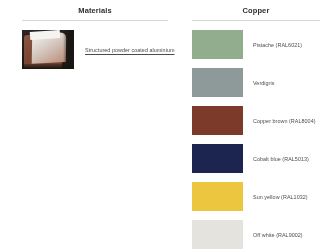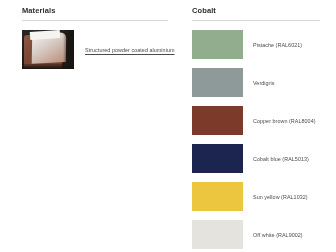--- a/index.html
+++ b/index.html
@@ -13,20 +13,21 @@
     font-family: "Liberation Sans", sans-serif;
     color: #3a3a3a;
     overflow: hidden;
   }
 
   .page {
     position: relative;
     width: 336px;
     height: 184px;
     box-sizing: border-box;
+    text-align: center;
   }
 
   
   .col {
     position: absolute;
     top: 0;
   }
   .col-materials {
     left: 22px;
     top: 6px;
@@ -168,21 +169,21 @@
         <div class="thumb-panel"></div>
         <div class="thumb-edge"></div>
         <div class="thumb-shadow"></div>
         <div class="thumb-base"></div>
       </div>
       <a class="material-link">Structured powder coated aluminium</a>
     </div>
   </div>
 
   <div class="col col-colors">
-    <div class="section-title">Cobalt</div>
+    <div class="section-title">Copper</div>
     <div class="rule"></div>
 
     <div class="color-list" id="color-list">
         <div class="color-row">
           <div class="swatch" style="background: rgb(146, 173, 142);"></div>
           <div class="color-label">Pistache (RAL6021)</div>
         </div>
         <div class="color-row">
           <div class="swatch" style="background: rgb(141, 154, 153);"></div>
           <div class="color-label">Verdigris</div>

